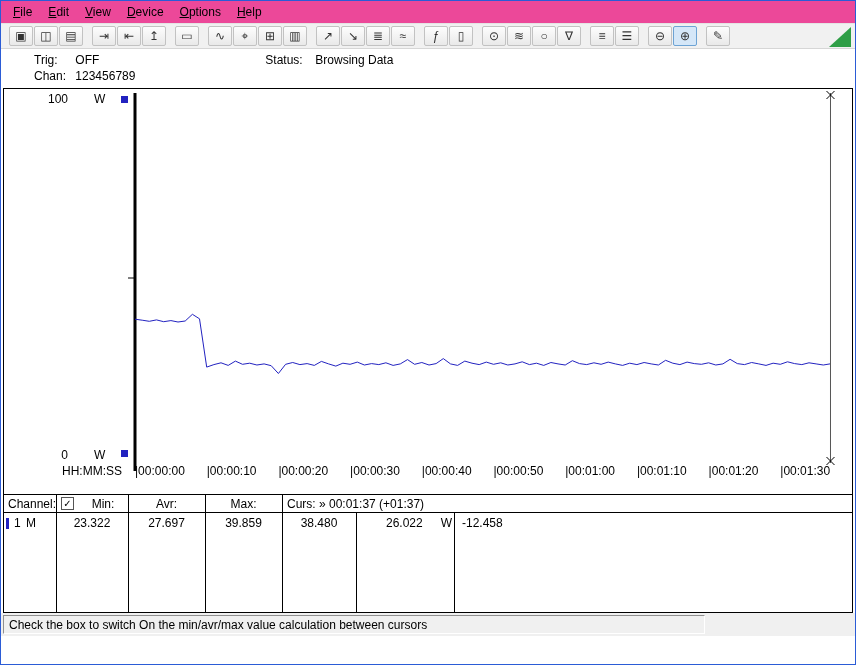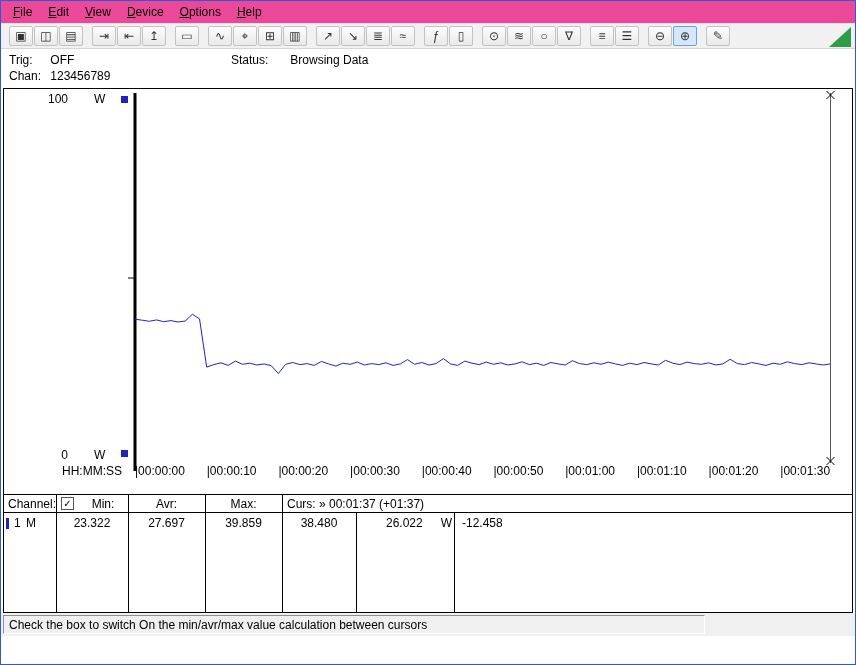--- a/index.html
+++ b/index.html
@@ -31,26 +31,26 @@
   #toolbar-buttons { display:flex; align-items:center; }
   .tb-btn { width:24px; height:20px; margin-right:1px; border:1px solid #c2c2c2; border-radius:2px;
             background:linear-gradient(#fdfdfd,#e9e9e9); display:flex; align-items:center; justify-content:center;
             font-size:12px; color:#333; }
   .tb-gap { margin-left:8px; }
   .tb-active { background:#d5e7f8; border-color:#6da3d4; }
   .toolbar-logo { position:absolute; right:4px; top:3px; }
 
   
   .info-panel { height:39px; position:relative; background:#fff; }
-  .info-col { position:absolute; top:3px; line-height:16px; }
+  .info-col { position:absolute; top:3px; line-height:16px;margin-left:25px; }
   .info-left  { left:8px; }
   .info-right { left:230px; }
   .info-lbl { display:inline-block; }
   .info-left  .info-lbl { width:38px; }
-  .info-right .info-lbl { width:56px; }
+  .info-right .info-lbl { width:56px;text-align:center; }
   .intrv-lbl { margin-left:16px; width:auto !important; margin-right:6px; }
 
   
   .chart-panel { margin:0 2px; height:407px; border:1px solid #000; position:relative; background:#fff; }
   .y-val  { position:absolute; left:28px; width:36px; text-align:right; }
   .y-unit { position:absolute; left:90px; }
   .y-top { top:3px; }  .y-bot { top:359px; }
   .ch-tick { position:absolute; left:117px; width:7px; height:7px; }
   .ch-tick-top { top:7px; } .ch-tick-bottom { top:361px; }
   #plot { position:absolute; left:131px; top:10px; overflow:visible; }

